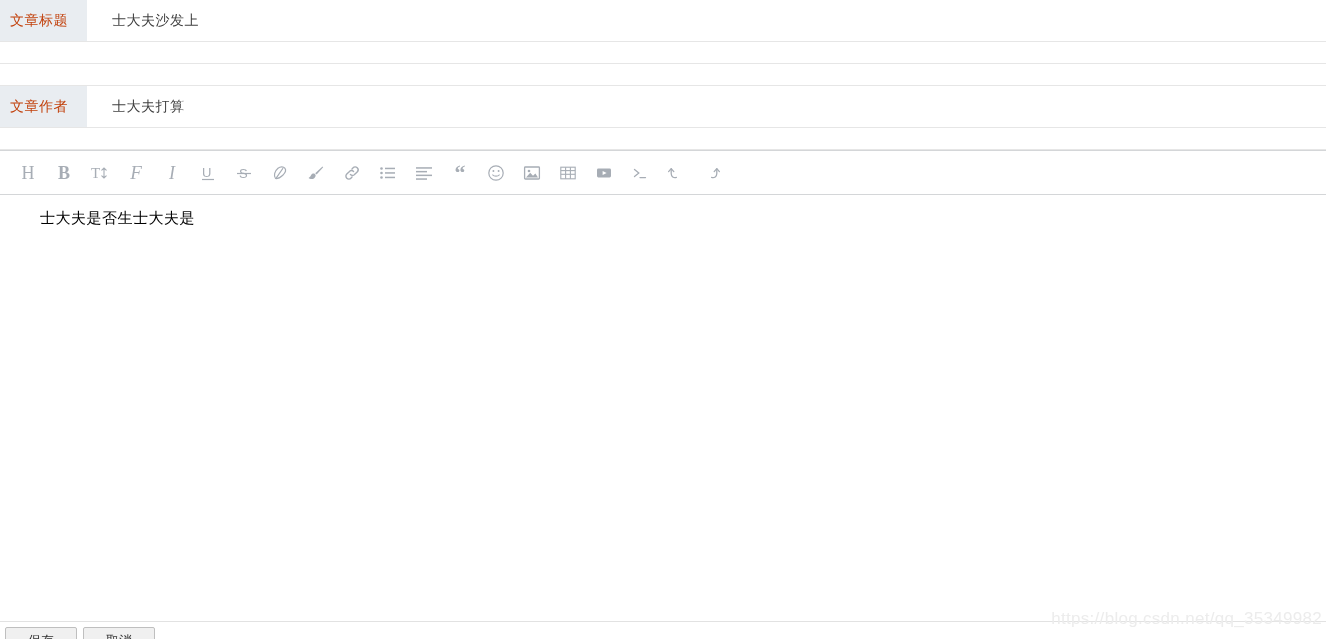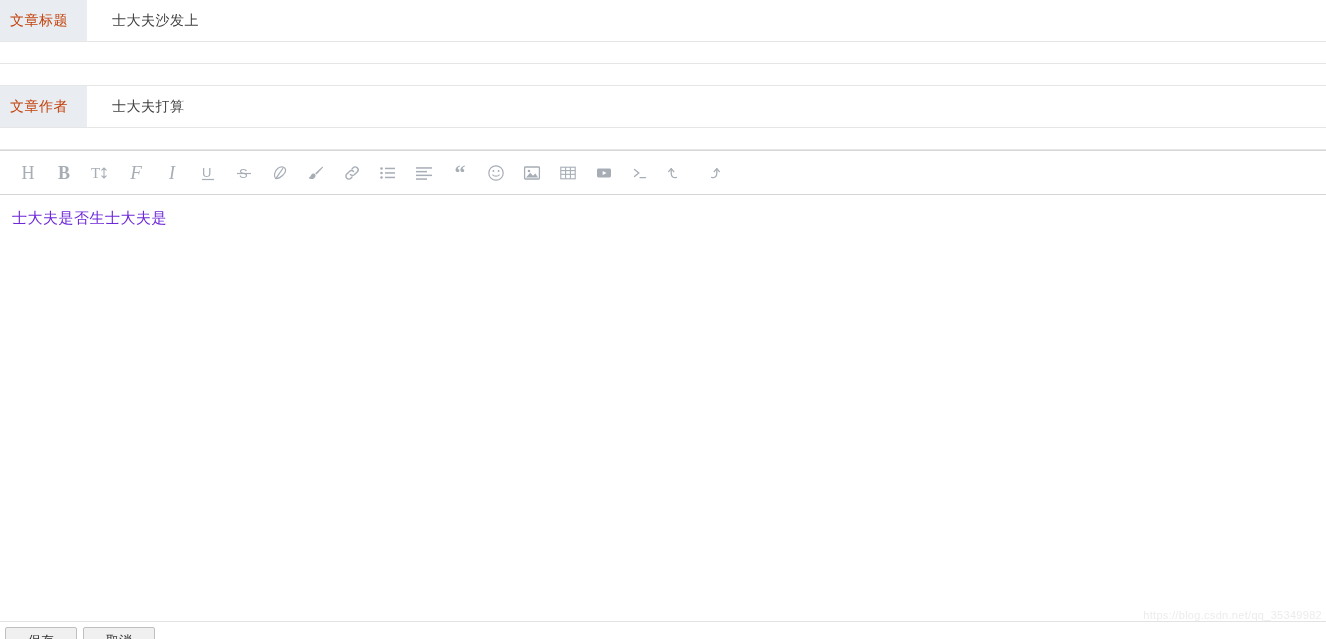--- a/index.html
+++ b/index.html
@@ -90,23 +90,24 @@
   }
   .tool-btn .glyph-serif {
     font-family: "Liberation Serif", "DejaVu Serif", serif;
   }
 
   .editor-body {
     min-height: 380px;
     padding: 14px 28px 12px 12px;
     box-sizing: border-box;
     font-size: 15px;
-    color: #6d28d9;
+    color: #000000;
     letter-spacing: 0.5px;
     background: #ffffff;
+    margin-left: 28px;
   }
 
   
   .footer {
     position: absolute;
     left: 0;
     right: 0;
     top: 621px;
     border-top: 1px solid #e2e2e2;
     padding-top: 5px;
@@ -130,21 +131,21 @@
     justify-content: center;
     box-sizing: border-box;
     cursor: pointer;
   }
 
   
   .watermark {
     position: absolute;
     right: 4px;
     top: 609px;
-    font-size: 11px;
+    font-size: 17px;
     color: #ececec;
     letter-spacing: 0.3px;
     white-space: nowrap;
     pointer-events: none;
   }
 </style>
 </head>
 <body>
 
 <div class="form-area">

